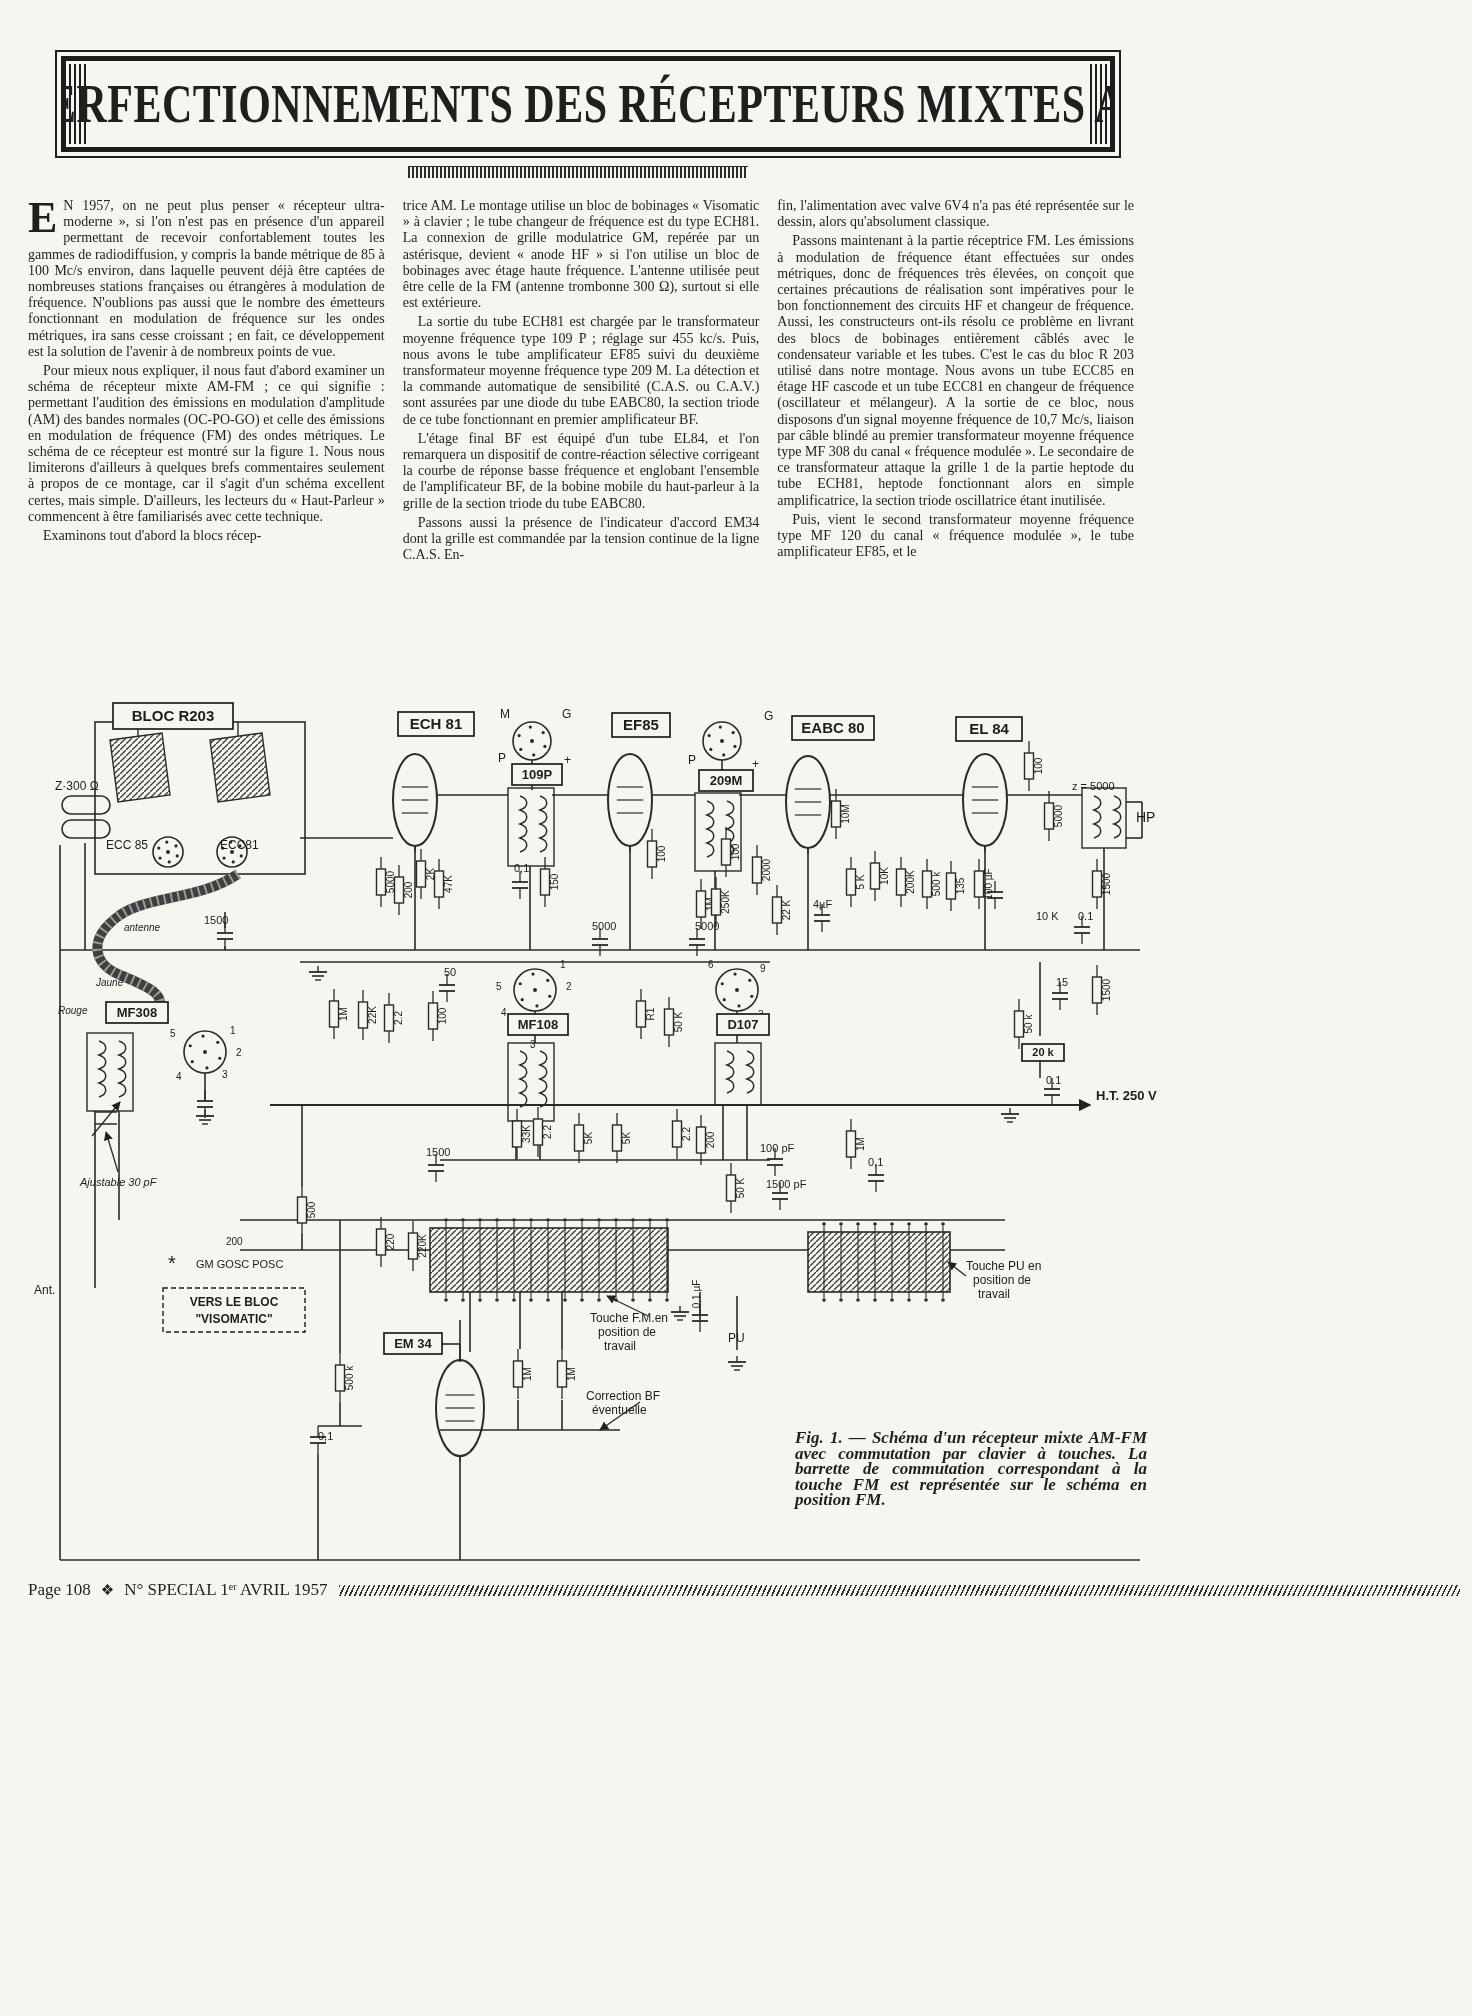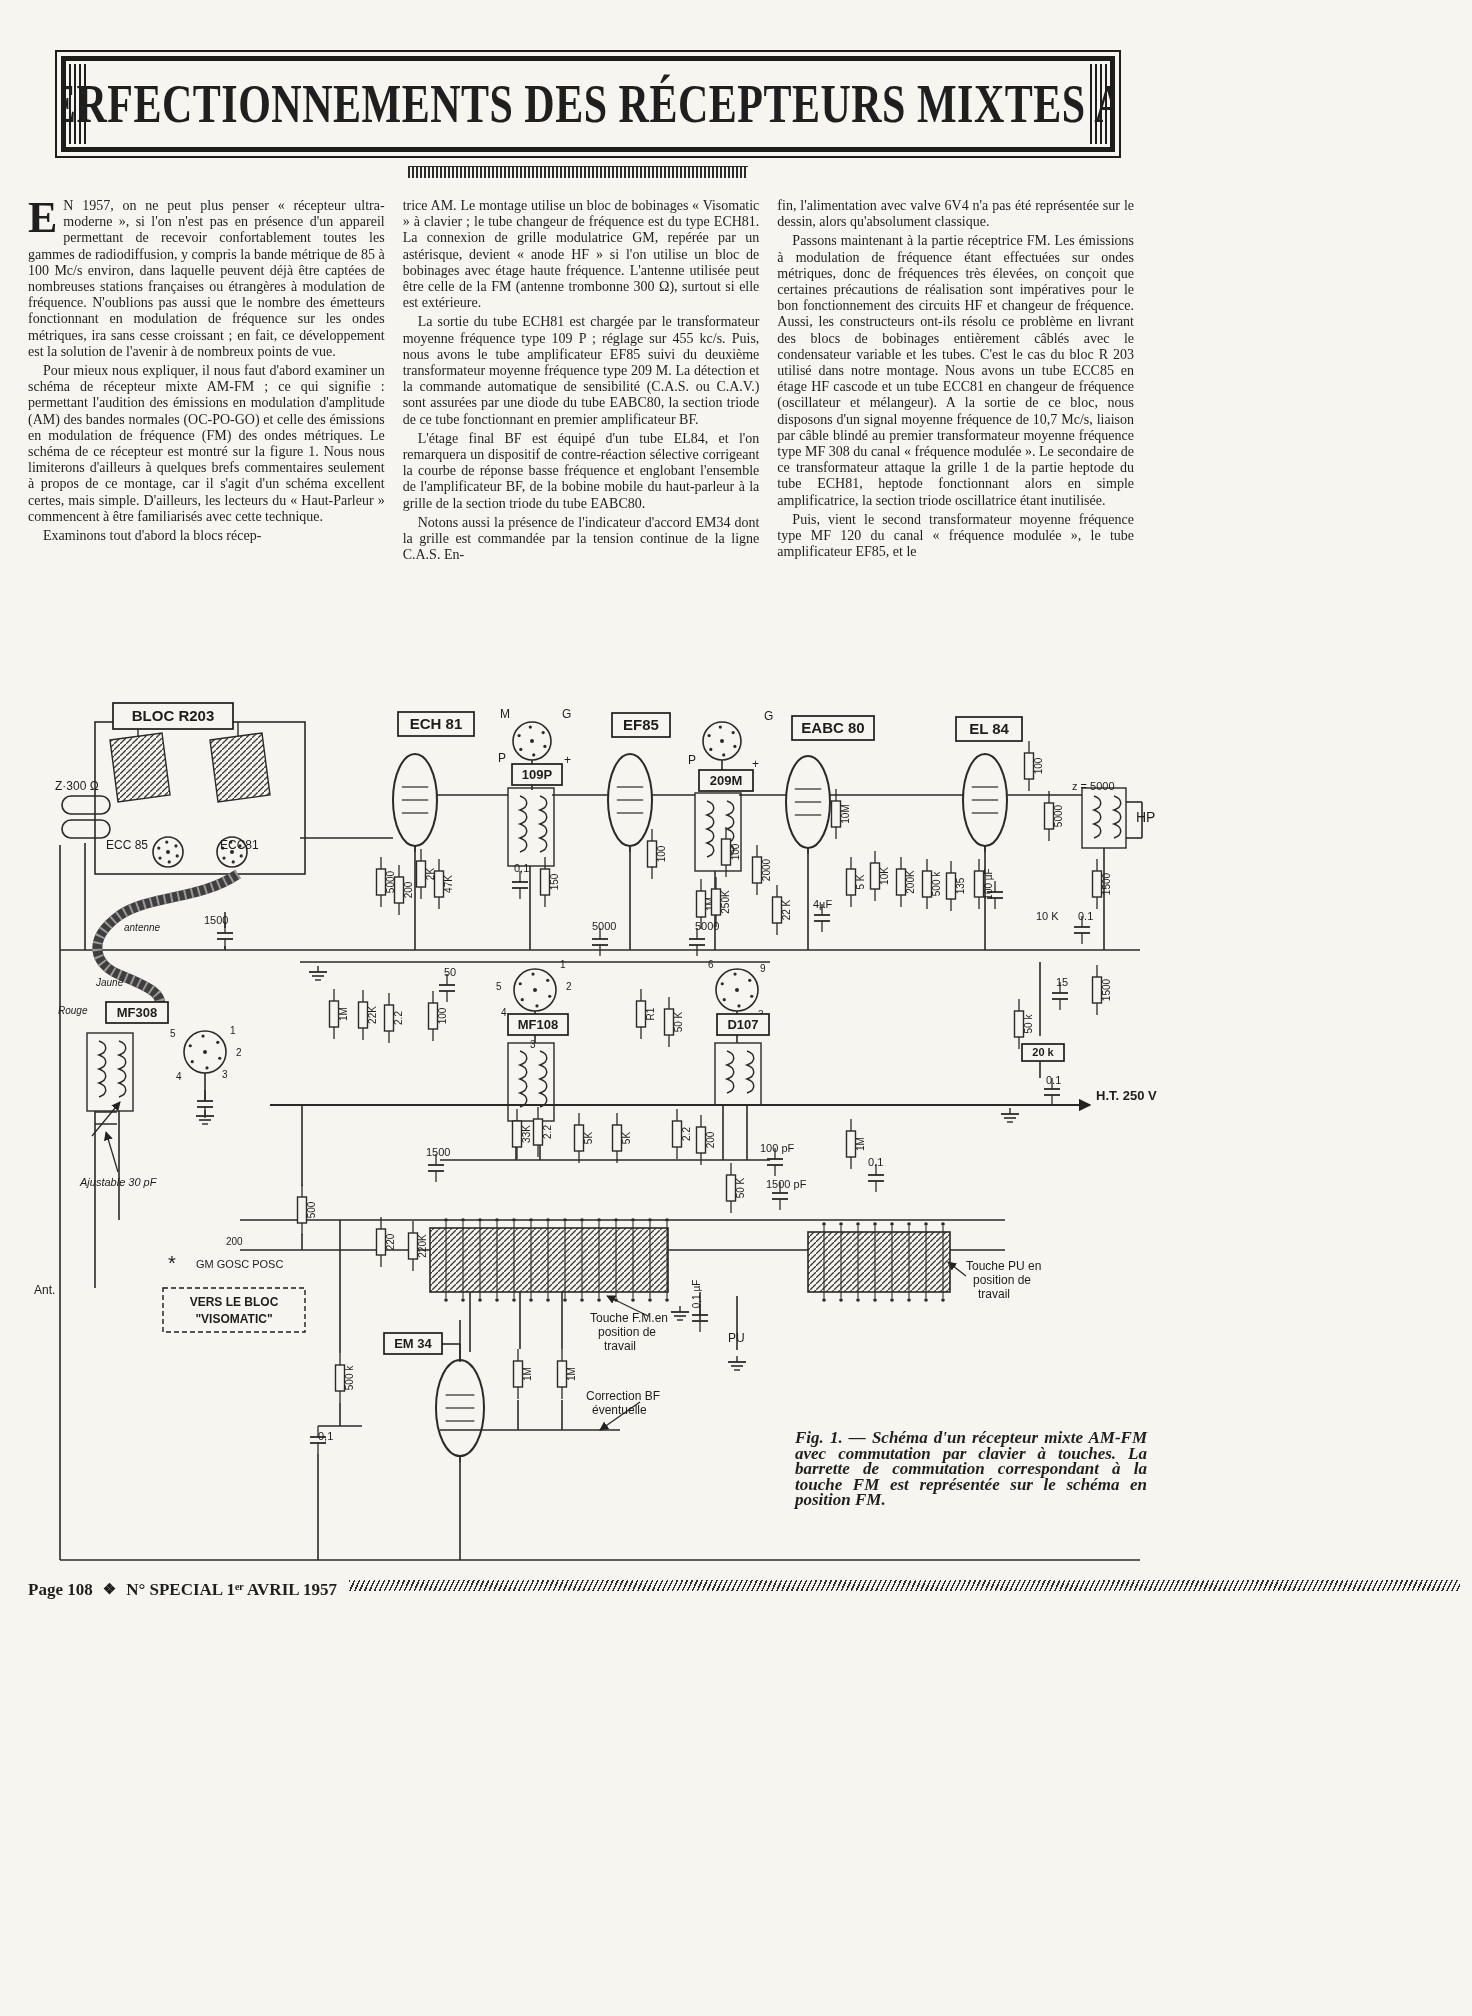--- a/index.html
+++ b/index.html
@@ -25,22 +25,22 @@
         font-size:14px;line-height:16.2px;}
   .col{flex:1;}
   .cols p{margin:0 0 3px 0;text-indent:15px;}
   .cols p.first{text-indent:0;}
   .dropcap{float:left;font-size:44px;line-height:36px;font-weight:bold;margin:2px 6px 0 0;}
   
   .caption{position:absolute;top:1430px;left:795px;width:352px;
            font-weight:bold;font-style:italic;font-size:17px;line-height:15.5px;
            text-align:justify;}
   
-  .footer{position:absolute;top:1580px;left:28px;right:12px;display:flex;align-items:flex-start;
-          font-weight:bold;font-size:17px;}
+  .footer{position:absolute;top:1580px;left:28px;right:12px;display:flex;align-items:center;
+          font-weight:normal;font-size:17px;}
   .footer .sep{margin:0 10px;font-size:15px;}
   .squiggle{flex:1;height:11px;margin-left:12px;
           background:repeating-linear-gradient(115deg,#2e2e2e 0 1.5px,transparent 1.5px 4.5px);}
   svg text{font-family:"Liberation Sans",sans-serif;}
 </style>
 </head>
 <body>
 
 <div class="page">
 
@@ -54,21 +54,21 @@
   <div class="cols">
     <div class="col">
       <p class="first"><span class="dropcap">E</span><span>N 1957, on ne peut plus penser « récepteur ultra-moderne », si l'on n'est pas en présence d'un appareil permettant de recevoir confortablement toutes les gammes de radiodiffusion, y compris la bande métrique de 85 à 100 Mc/s environ, dans laquelle peuvent déjà être captées de nombreuses stations françaises ou étrangères à modulation de fréquence. N'oublions pas aussi que le nombre des émetteurs fonctionnant en modulation de fréquence sur les ondes métriques, ira sans cesse croissant ; en fait, ce développement est la solution de l'avenir à de nombreux points de vue.</span></p>
       <p>Pour mieux nous expliquer, il nous faut d'abord examiner un schéma de récepteur mixte AM-FM ; ce qui signifie : permettant l'audition des émissions en modulation d'amplitude (AM) des bandes normales (OC-PO-GO) et celle des émissions en modulation de fréquence (FM) des ondes métriques. Le schéma de ce récepteur est montré sur la figure 1. Nous nous limiterons d'ailleurs à quelques brefs commentaires seulement à propos de ce montage, car il s'agit d'un schéma excellent certes, mais simple. D'ailleurs, les lecteurs du « Haut-Parleur » commencent à être familiarisés avec cette technique.</p>
       <p>Examinons tout d'abord la blocs récep-</p>
     </div>
     <div class="col">
       <p class="first">trice AM. Le montage utilise un bloc de bobinages « Visomatic » à clavier ; le tube changeur de fréquence est du type ECH81. La connexion de grille modulatrice GM, repérée par un astérisque, devient « anode HF » si l'on utilise un bloc de bobinages avec étage haute fréquence. L'antenne utilisée peut être celle de la FM (antenne trombonne 300 Ω), surtout si elle est extérieure.</p>
       <p>La sortie du tube ECH81 est chargée par le transformateur moyenne fréquence type 109 P ; réglage sur 455 kc/s. Puis, nous avons le tube amplificateur EF85 suivi du deuxième transformateur moyenne fréquence type 209 M. La détection et la commande automatique de sensibilité (C.A.S. ou C.A.V.) sont assurées par une diode du tube EABC80, la section triode de ce tube fonctionnant en premier amplificateur BF.</p>
       <p>L'étage final BF est équipé d'un tube EL84, et l'on remarquera un dispositif de contre-réaction sélective corrigeant la courbe de réponse basse fréquence et englobant l'ensemble de l'amplificateur BF, de la bobine mobile du haut-parleur à la grille de la section triode du tube EABC80.</p>
-      <p>Notons aussi la présence de l'indicateur d'accord EM34 dont la grille est commandée par la tension continue de la ligne C.A.S. En-</p>
+      <p>Passons aussi la présence de l'indicateur d'accord EM34 dont la grille est commandée par la tension continue de la ligne C.A.S. En-</p>
     </div>
     <div class="col">
       <p class="first">fin, l'alimentation avec valve 6V4 n'a pas été représentée sur le dessin, alors qu'absolument classique.</p>
       <p>Passons maintenant à la partie réceptrice FM. Les émissions à modulation de fréquence étant effectuées sur ondes métriques, donc de fréquences très élevées, on conçoit que certaines précautions de réalisation sont impératives pour le bon fonctionnement des circuits HF et changeur de fréquence. Aussi, les constructeurs ont-ils résolu ce problème en livrant des blocs de bobinages entièrement câblés avec le condensateur variable et les tubes. C'est le cas du bloc R 203 utilisé dans notre montage. Nous avons un tube ECC85 en étage HF cascode et un tube ECC81 en changeur de fréquence (oscillateur et mélangeur). A la sortie de ce bloc, nous disposons d'un signal moyenne fréquence de 10,7 Mc/s, liaison par câble blindé au premier transformateur moyenne fréquence type MF 308 du canal « fréquence modulée ». Le secondaire de ce transformateur attaque la grille 1 de la partie heptode du tube ECH81, heptode fonctionnant alors en simple amplificatrice, la section triode oscillatrice étant inutilisée.</p>
       <p>Puis, vient le second transformateur moyenne fréquence type MF 120 du canal « fréquence modulée », le tube amplificateur EF85, et le</p>
     </div>
   </div>
 
   <svg id="schematic" viewBox="0 700 1472 870" style="position:absolute;left:0;top:700px;width:1472px;height:870px;">
     <defs>

